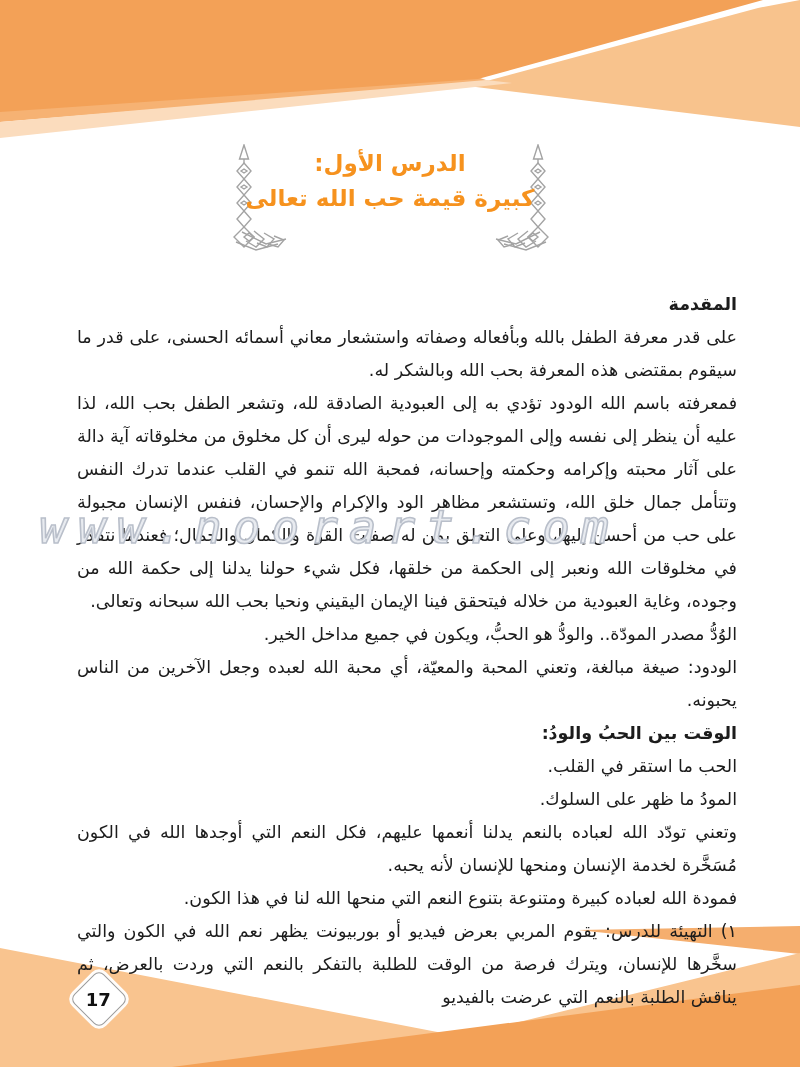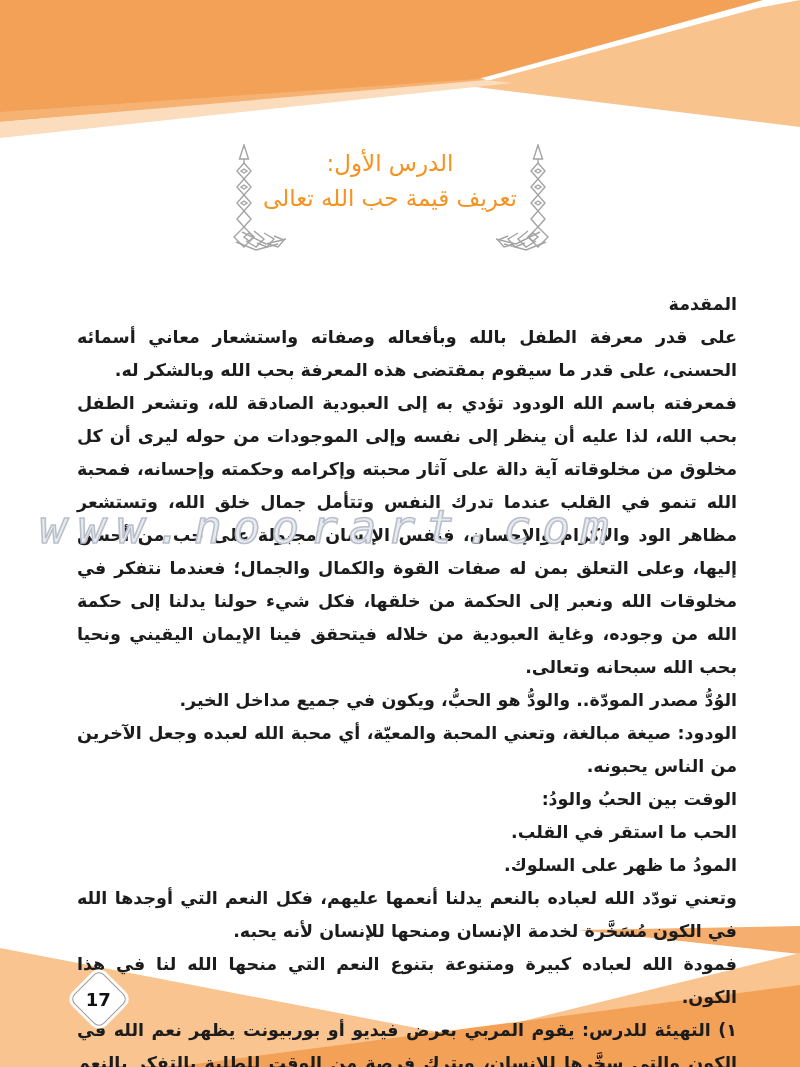--- a/index.html
+++ b/index.html
@@ -15,35 +15,35 @@
   .top-pale-stripe{background:#fbdcbd;clip-path:polygon(0px 122px,486px 80px,512px 83px,0px 138px);}
   .top-dark{background:#f3a157;clip-path:polygon(0px 0px,763px 0px,478px 79px,0px 112px);}
   
   .bot-light{background:#f9c48f;clip-path:polygon(0px 948px,620px 1067px,0px 1067px);}
   .bot-band1{background:#f5ae6e;clip-path:polygon(578px 930px,800px 926px,800px 954px);}
   .bot-band2{background:#f9c48f;clip-path:polygon(462px 1036px,800px 953px,800px 986px,505px 1062px);}
   .bot-dark{background:#f3a157;clip-path:polygon(172px 1067px,800px 985px,800px 1067px);}
   
   .title-block{
     position:absolute;left:190px;top:146px;width:400px;
-    text-align:center;z-index:2;color:#f6921e;font-weight:normal;direction:rtl;
+    text-align:center;z-index:2;color:#f6921e;font-weight:bold;direction:rtl;
   }
   .title-line1{font-size:23px;line-height:34px;}
   .title-line2{font-size:23px;line-height:36px;}
   
   .ornament{position:absolute;top:144px;z-index:1;}
   .ornament.left{left:226px;}
   .ornament.right{left:484px;transform:scaleX(-1);}
   
   .content{
     position:absolute;top:288px;right:63px;left:77px;z-index:1;
     direction:rtl;color:#1c1c1c;font-size:17.5px;line-height:33px;
     text-align:justify;text-align-last:start;
   }
-  .content p{margin:0;font-weight:bold;}
+  .content p{margin:0;}
   .content .bold{font-weight:bold;}
   
   .watermark{
     position:absolute;top:498px;left:0;width:659px;z-index:3;
     text-align:center;font-family:"DejaVu Sans Mono",monospace;
     font-size:46px;letter-spacing:11px;line-height:58px;
     color:#e8ebf0;-webkit-text-stroke:1.6px #b9bfca;
     pointer-events:none;white-space:nowrap;font-style:italic;
   }
   
@@ -66,21 +66,21 @@
   <div class="decor top-mid-stripe"></div>
   <div class="decor top-pale-stripe"></div>
   <div class="decor top-dark"></div>
   <div class="decor bot-light"></div>
   <div class="decor bot-band1"></div>
   <div class="decor bot-band2"></div>
   <div class="decor bot-dark"></div>
 
   <div class="title-block">
     <div class="title-line1">الدرس الأول:</div>
-    <div class="title-line2">تعريف قيمة حب الله تعالى</div>
+    <div class="title-line2">كبيرة قيمة حب الله تعالى</div>
   </div>
 
   <div class="ornament left">
     <svg width="72" height="112" viewBox="0 0 72 112" fill="none" stroke="#a3a3a3" stroke-width="1.4">
       <path d="M18 1 L13.5 15 L22.5 15 Z"></path>
       <path d="M18 15 L18 19"></path>
       <path d="M18 19 L25 27 L18 35 L11 27 Z"></path>
       <path d="M18 29 L21 27 L18 25 L15 27 Z"></path>
       <path d="M18 35 L25 43 L18 51 L11 43 Z"></path>
       <path d="M18 45 L21 43 L18 41 L15 43 Z"></path>

